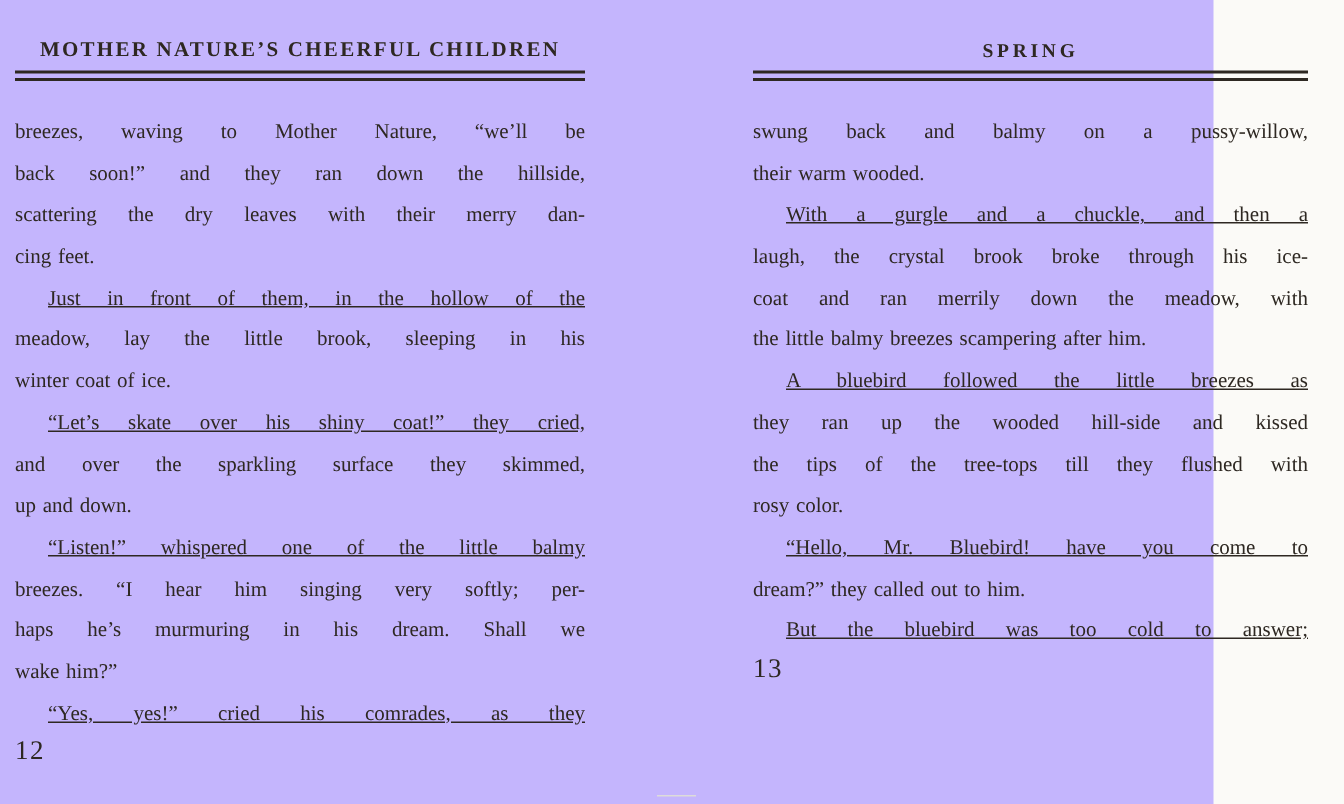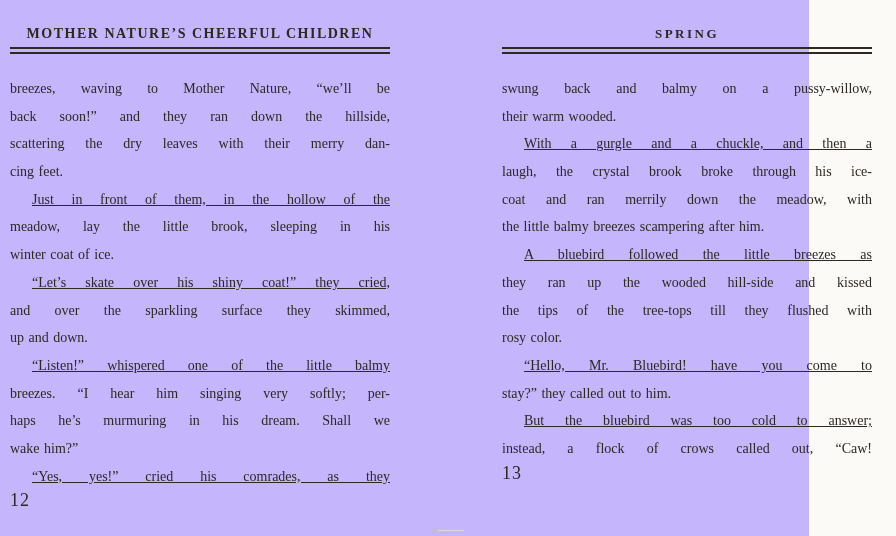--- a/index.html
+++ b/index.html
@@ -102,21 +102,20 @@
         <div class="line end">their warm wooded.</div>
         <div class="line indent">With a gurgle and a chuckle, and then a</div>
         <div class="line">laugh, the crystal brook broke through his ice-</div>
         <div class="line">coat and ran merrily down the meadow, with</div>
         <div class="line end">the little balmy breezes scampering after him.</div>
         <div class="line indent">A bluebird followed the little breezes as</div>
         <div class="line">they ran up the wooded hill-side and kissed</div>
         <div class="line">the tips of the tree-tops till they flushed with</div>
         <div class="line end">rosy color.</div>
         <div class="line indent">“Hello, Mr. Bluebird! have you come to</div>
-        <div class="line end">stay?” they called out to him.</div>
+        <div class="line end">dream?” they called out to him.</div>
         <div class="line indent">But the bluebird was too cold to answer;</div>
-        <div class="line">instead, a flock of crows called out, “Caw!</div>
       </div>
     <div class="page-number">13</div>
   </div>
 
   <div class="edge-mark"></div>
 </div>
 
 </body></html>

